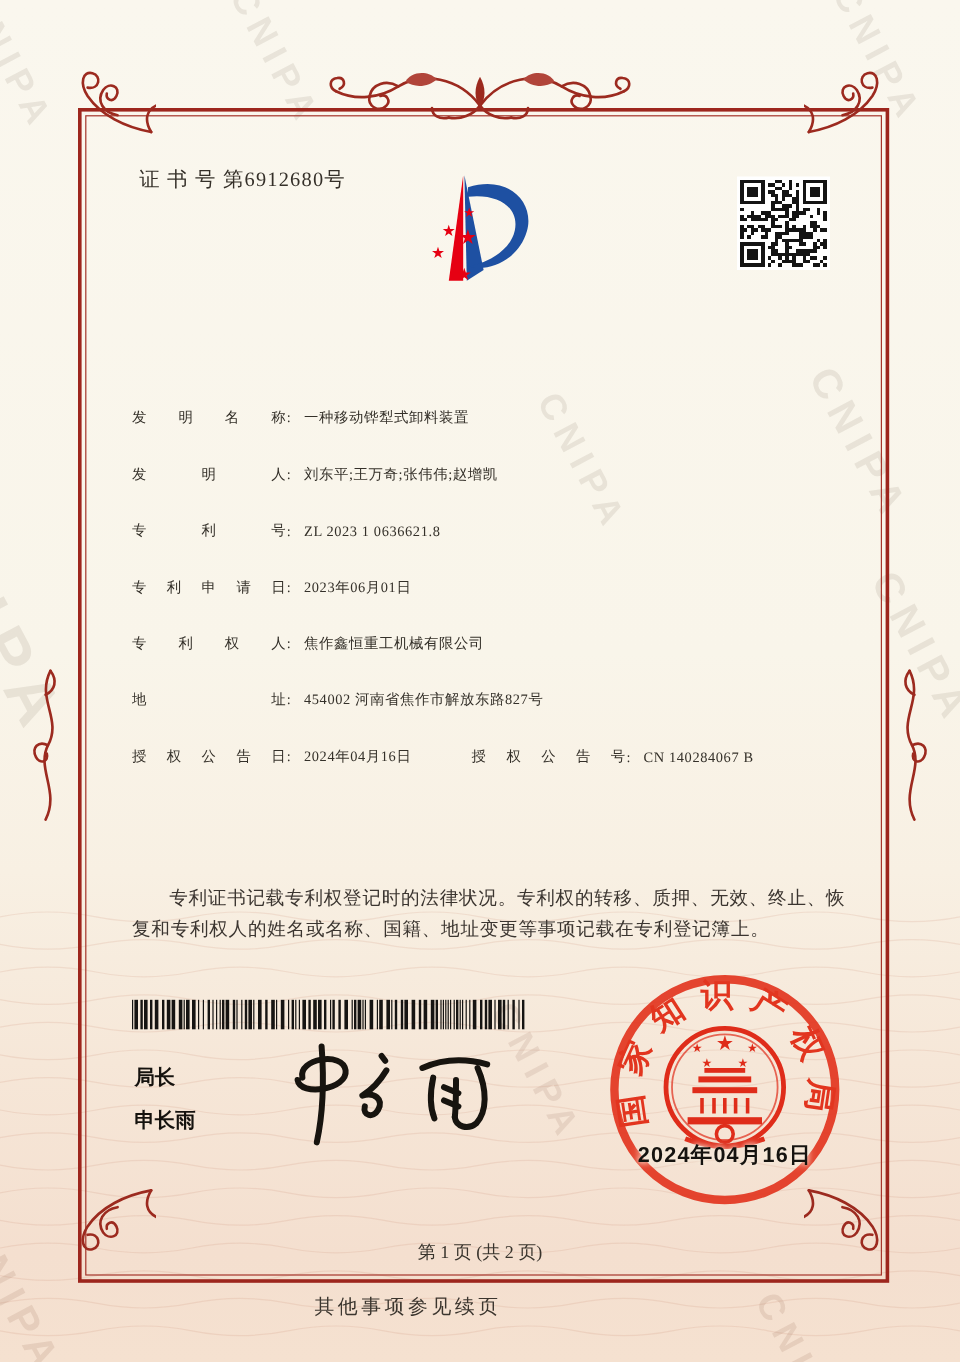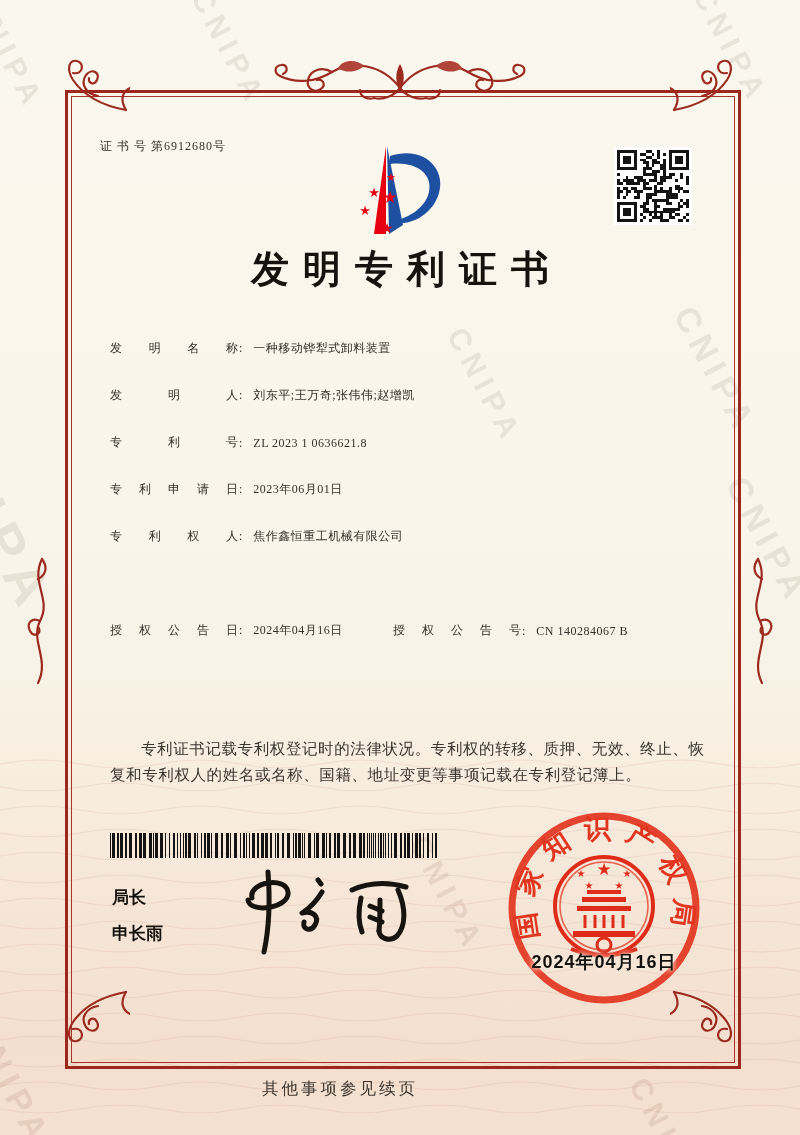--- a/index.html
+++ b/index.html
@@ -7,21 +7,21 @@
     background:linear-gradient(180deg,#faf7ee 0%,#f9f5ea 48%,#f8f0e3 64%,#f6e7d8 78%,#f4dfcf 92%,#f5e1d0 100%);
     font-family:"Liberation Serif",serif;color:#2e2b27;}
   .waves{position:absolute;left:0;top:752px;z-index:0;}
   .wm{position:absolute;z-index:1;font-family:"Liberation Sans",sans-serif;font-weight:700;
     letter-spacing:7px;color:rgba(148,136,118,.17);transform:rotate(62deg);
     transform-origin:left top;white-space:nowrap;user-select:none;}
   .frame{position:absolute;left:65px;top:90px;width:670px;height:973px;border:3px solid #9d261d;z-index:2;}
   .frame::before{content:"";position:absolute;inset:3px;border:1px solid #a5342a;}
   .orn{position:absolute;z-index:3;}
   .abs{position:absolute;z-index:4;}
-  .certno{left:100px;top:138px;font-size:12px;letter-spacing:1px;color:#353029;}
+  .certno{left:116px;top:138px;font-size:17px;letter-spacing:1px;color:#353029;}
   .title{left:65px;top:244px;width:670px;text-align:center;font-family:"Liberation Sans",sans-serif;
     font-weight:700;font-size:38px;letter-spacing:14px;text-indent:14px;color:#16130f;}
   .row{position:absolute;left:110px;width:610px;font-size:12px;color:#343029;z-index:4;}
   .lbl{display:inline-block;width:128px;text-align:justify;text-align-last:justify;
     text-justify:inter-character;vertical-align:bottom;}
   .colon{margin-left:1px;}
   .val{margin-left:11px;letter-spacing:.5px;}
   .pair2{position:absolute;left:283px;top:0;}
   .para{position:absolute;left:110px;width:606px;font-size:15.5px;line-height:26px;
     color:#3b3530;text-indent:2em;letter-spacing:.6px;z-index:4;margin:0;}
@@ -434,36 +434,38 @@
       <rect x="8" y="24" width="1" height="1" fill="#141414"></rect>
       <rect x="11" y="24" width="1" height="1" fill="#141414"></rect>
       <rect x="15" y="24" width="1" height="1" fill="#141414"></rect>
       <rect x="16" y="24" width="1" height="1" fill="#141414"></rect>
       <rect x="17" y="24" width="1" height="1" fill="#141414"></rect>
       <rect x="21" y="24" width="1" height="1" fill="#141414"></rect>
       <rect x="22" y="24" width="1" height="1" fill="#141414"></rect>
       <rect x="24" y="24" width="1" height="1" fill="#141414"></rect>
     </svg>
 
-  <div class="abs title">发明专利证书</div>
 
   <div class="row" style="top:340px">
     <span class="lbl">发明名称</span><span class="colon">:</span><span class="val">一种移动铧犁式卸料装置</span>
   </div>
   <div class="row" style="top:387px">
     <span class="lbl">发明人</span><span class="colon">:</span><span class="val">刘东平;王万奇;张伟伟;赵增凯</span>
   </div>
   <div class="row" style="top:434px">
     <span class="lbl">专利号</span><span class="colon">:</span><span class="val">ZL 2023 1 0636621.8</span>
   </div>
   <div class="row" style="top:481px">
     <span class="lbl">专利申请日</span><span class="colon">:</span><span class="val">2023年06月01日</span>
   </div>
   <div class="row" style="top:528px">
     <span class="lbl">专利权人</span><span class="colon">:</span><span class="val">焦作鑫恒重工机械有限公司</span>
+  </div>
+  <div class="row" style="top:575px">
+    <span class="lbl">地址</span><span class="colon">:</span><span class="val">454002 河南省焦作市解放东路827号</span>
   </div>
   <div class="row" style="top:622px">
     <span class="lbl">授权公告日</span><span class="colon">:</span><span class="val">2024年04月16日</span>
     <span class="pair2">
       <span class="lbl">授权公告号</span><span class="colon">:</span><span class="val">CN 140284067 B</span>
     </span>
   </div>
 
   <p class="para" style="top:736px">专利证书记载专利权登记时的法律状况。专利权的转移、质押、无效、终止、恢复和专利权人的姓名或名称、国籍、地址变更等事项记载在专利登记簿上。</p>
 
@@ -592,15 +594,16 @@
       <rect x="75" y="88" width="44" height="5" stroke="none"></rect>
       <rect x="70" y="97" width="54" height="5" stroke="none"></rect>
       <path d="M78,106 v13 M88,106 v13 M97,106 v13 M106,106 v13 M116,106 v13" stroke-width="3" fill="none"></path>
       <rect x="66" y="122" width="62" height="6" stroke="none"></rect>
       <circle cx="97" cy="136" r="7" fill="none" stroke-width="3"></circle>
       <path d="M64,140 q33,13 66,0" stroke-width="4" fill="none"></path>
     </g>
   </svg>
   <div class="sealdate">2024年04月16日</div>
 
+  <div class="abs pagenum">第 1 页 (共 2 页)</div>
   <div class="abs note">其他事项参见续页</div>
 
 </div>
 
 </body></html>

